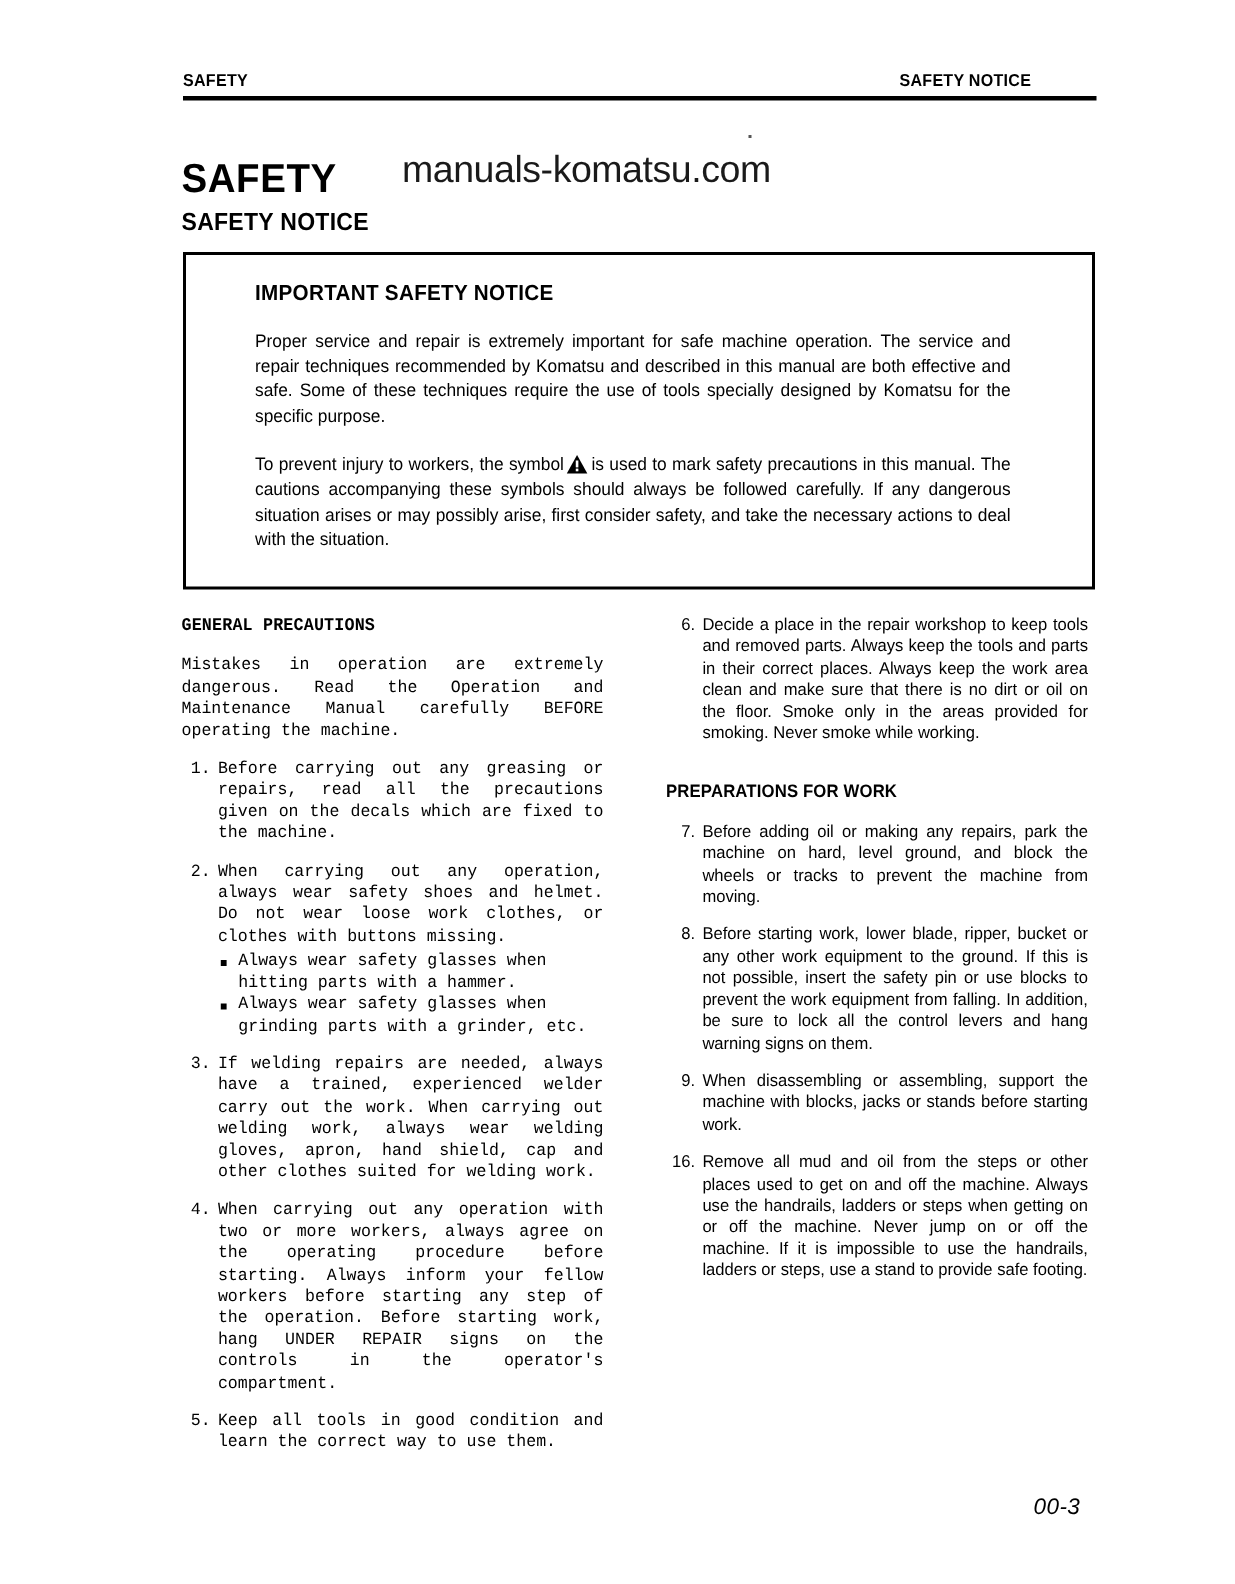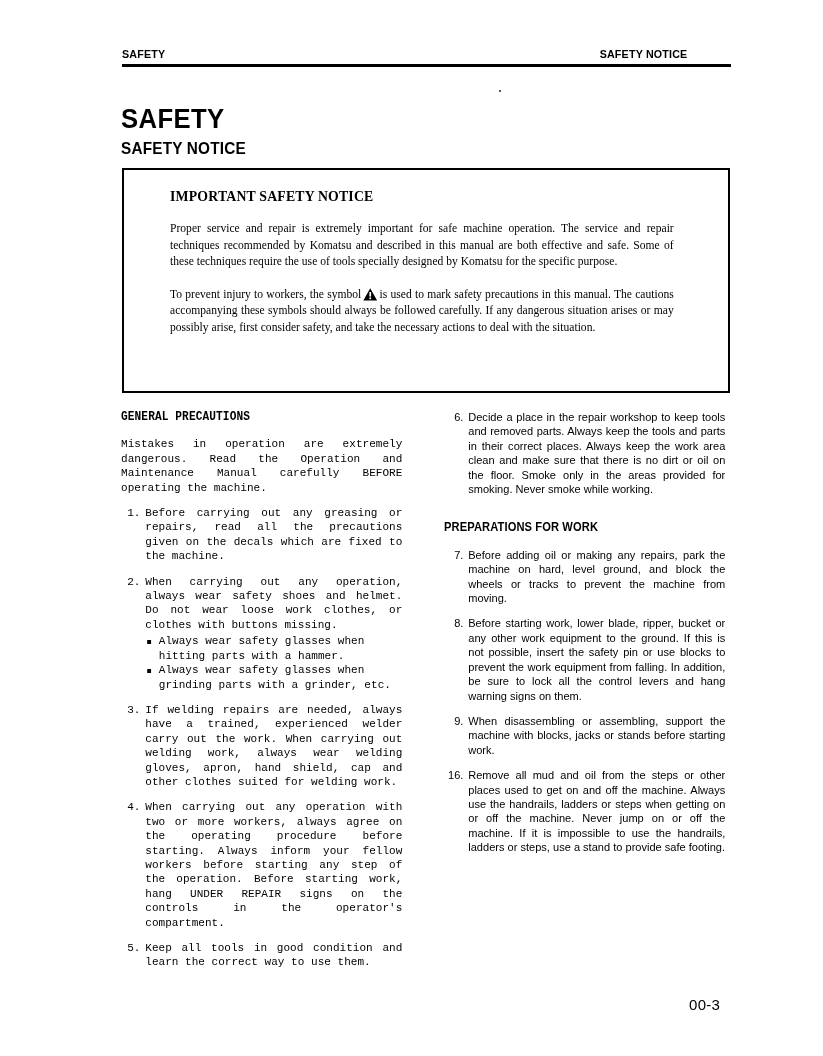--- a/index.html
+++ b/index.html
@@ -102,21 +102,20 @@
     position: absolute;
     left: 122px;
     top: 168px;
     width: 608px;
     height: 225px;
     border: 2.2px solid #000;
     box-sizing: border-box;
   }
   .notice-inner {
     padding: 18px 36px 0 46px;
-    font-family: Liberation Serif, serif;
   }
   .notice-title {
     font-size: 14.5px;
     font-weight: bold;
     letter-spacing: 0.2px;
     transform: scaleX(0.95);
     transform-origin: left top;
     margin-bottom: 15px;
   }
   .notice-para {
@@ -211,34 +210,36 @@
     background: #000;
   }
 
   
   .page-number {
     position: absolute;
     left: 689px;
     top: 996px;
     font-size: 15px;
     letter-spacing: 0.3px;
+    font-style: italic;
   }
 </style>
 </head>
 <body>
 
 <div class="page">
 
   <div class="page-header">
     <span>SAFETY</span>
     <span class="hdr-right">SAFETY NOTICE</span>
   </div>
   <div class="header-rule"></div>
 
   <div class="wm-dot"></div>
+  <div class="watermark">manuals-komatsu.com</div>
 
   <div class="title-main">SAFETY</div>
   <div class="title-sub">SAFETY NOTICE</div>
 
   <div class="notice-box">
     <div class="notice-inner">
       <div class="notice-title">IMPORTANT SAFETY NOTICE</div>
       <p class="notice-para">Proper service and repair is extremely important for safe machine operation. The service and repair techniques recommended by Komatsu and described in this manual are both effective and safe. Some of these techniques require the use of tools specially designed by Komatsu for the specific purpose.</p>
       <p class="notice-para"><span>To prevent injury to workers, the symbol</span><span class="warn-tri"><svg width="15" height="13" viewBox="0 0 15 13" xmlns="http://www.w3.org/2000/svg">
               <path d="M7.5 0.3 L14.6 12.6 L0.4 12.6 Z" fill="#000"></path>

